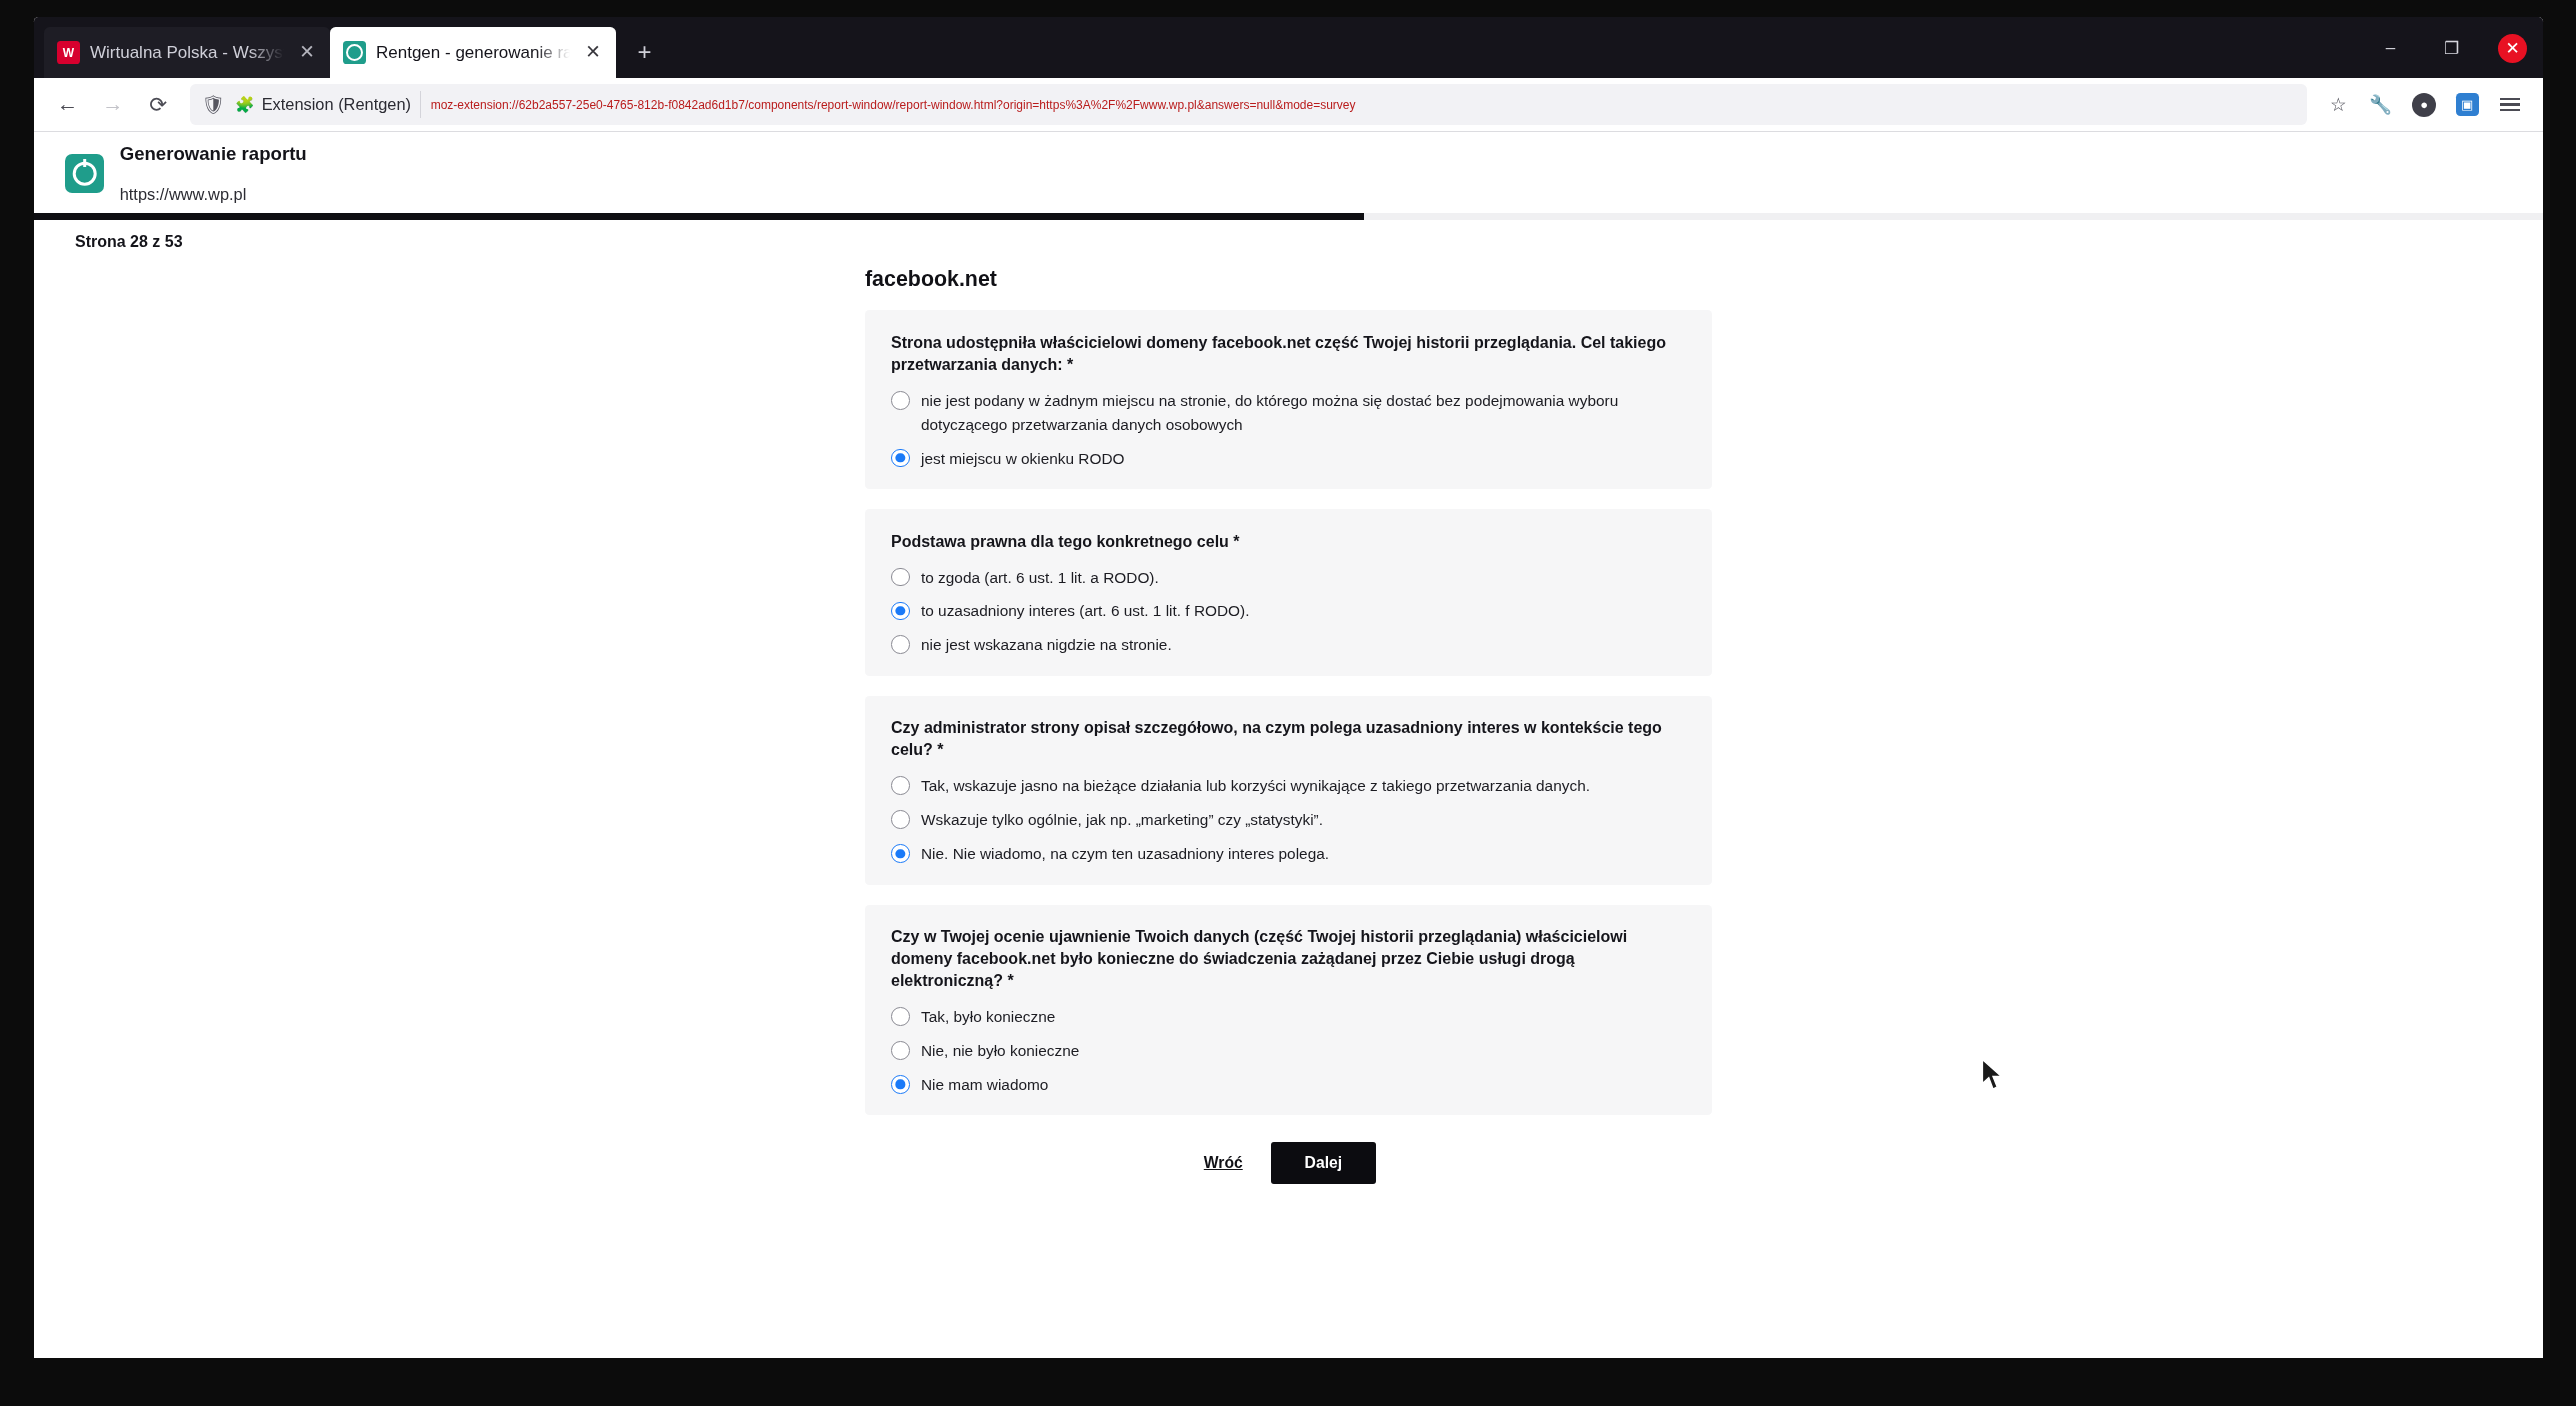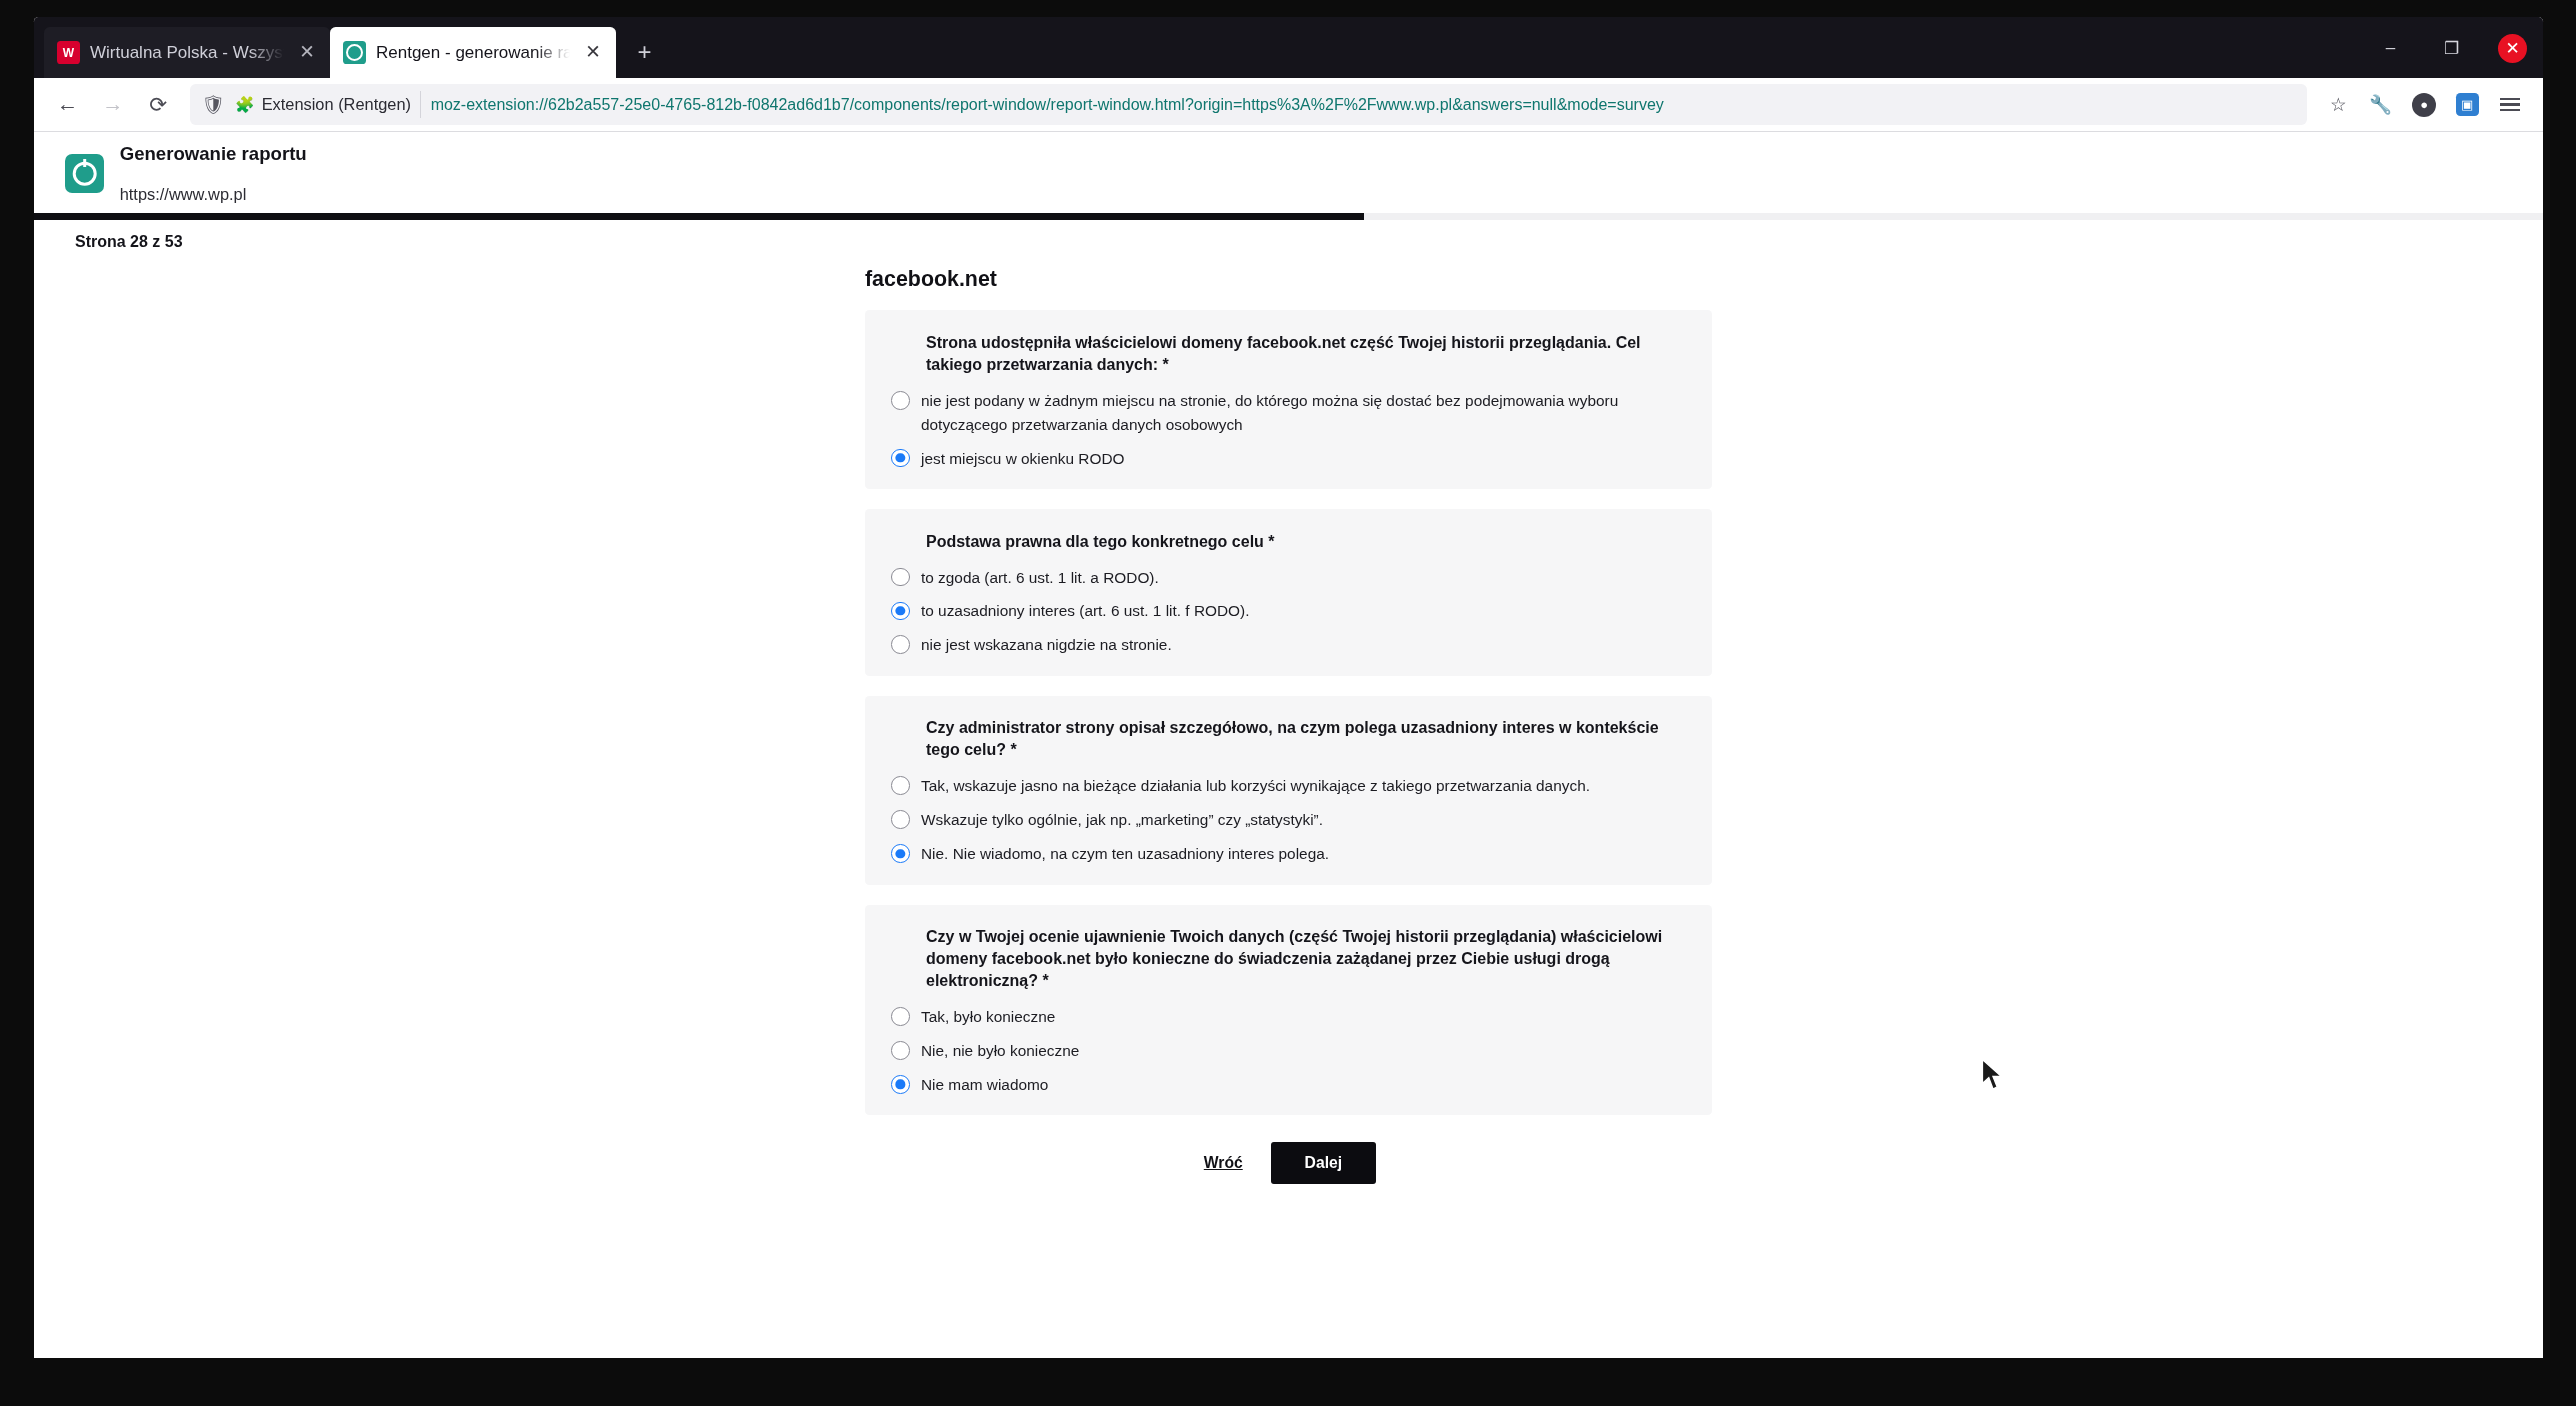--- a/index.html
+++ b/index.html
@@ -164,22 +164,22 @@
     color: #2b2b33;
     padding-right: 8.6px;
     border-right: 0.7px solid #d4d4da;
     height: 27px;
     line-height: 27px;
     white-space: nowrap;
   }
   .extchip .puzzle { font-size: 15.7px; color: #4a4a55; }
   .urltext {
     flex: 1 1 auto;
-    font-size: 16px;
-    color: #0f766e;
+    font-size: 12px;
+    color: #b91c1c;
     white-space: nowrap;
     overflow: hidden;
   }
   .navicons { display: flex; align-items: center; gap: 2.9px; }
   .navicons .ic {
     width: 40px; height: 40px;
     display: flex; align-items: center; justify-content: center;
     font-size: 18.6px;
     color: #4b4b54;
     border-radius: 5.7px;
@@ -277,21 +277,20 @@
     border-radius: 4.3px;
     padding: 21.4px 26px 18.6px 26px;
     margin-bottom: 20px;
   }
   .qtext {
     font-size: 16px;
     font-weight: bold;
     color: #15151b;
     line-height: 1.38;
     margin-bottom: 13px;
-    margin-left: 35px;
   }
   .opt {
     display: flex;
     align-items: flex-start;
     gap: 11.4px;
     margin: 0 0 10px 0;
   }
   .opt:last-child { margin-bottom: 0; }
   .radio {
     flex: 0 0 auto;

